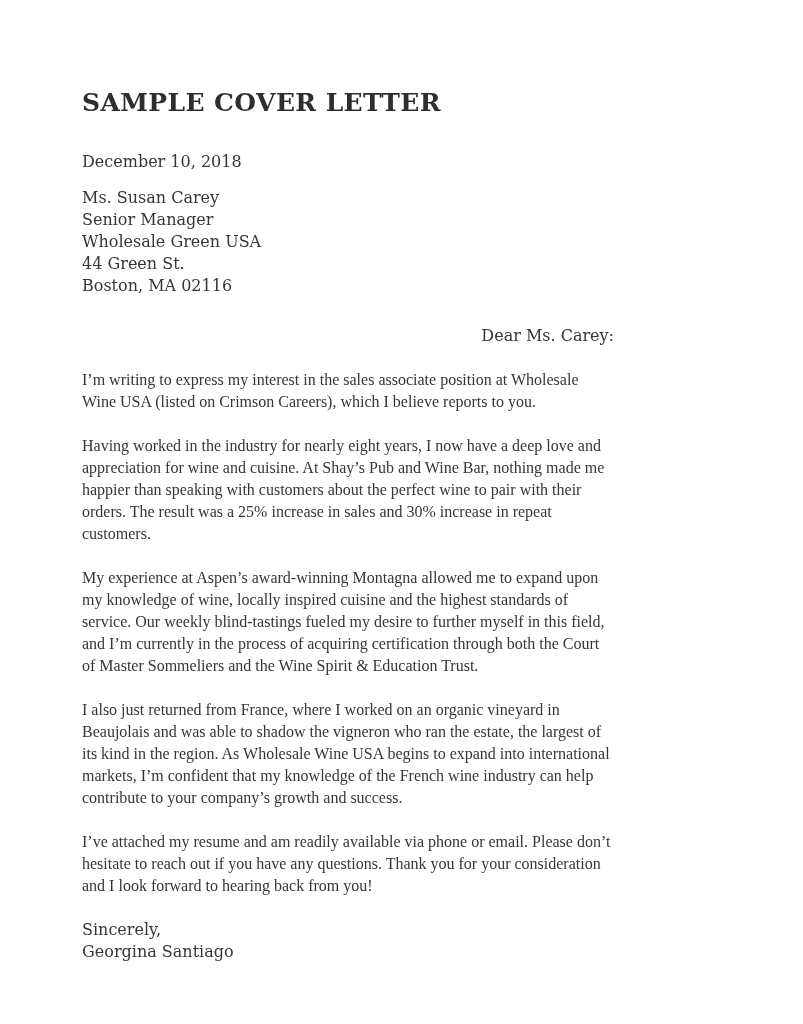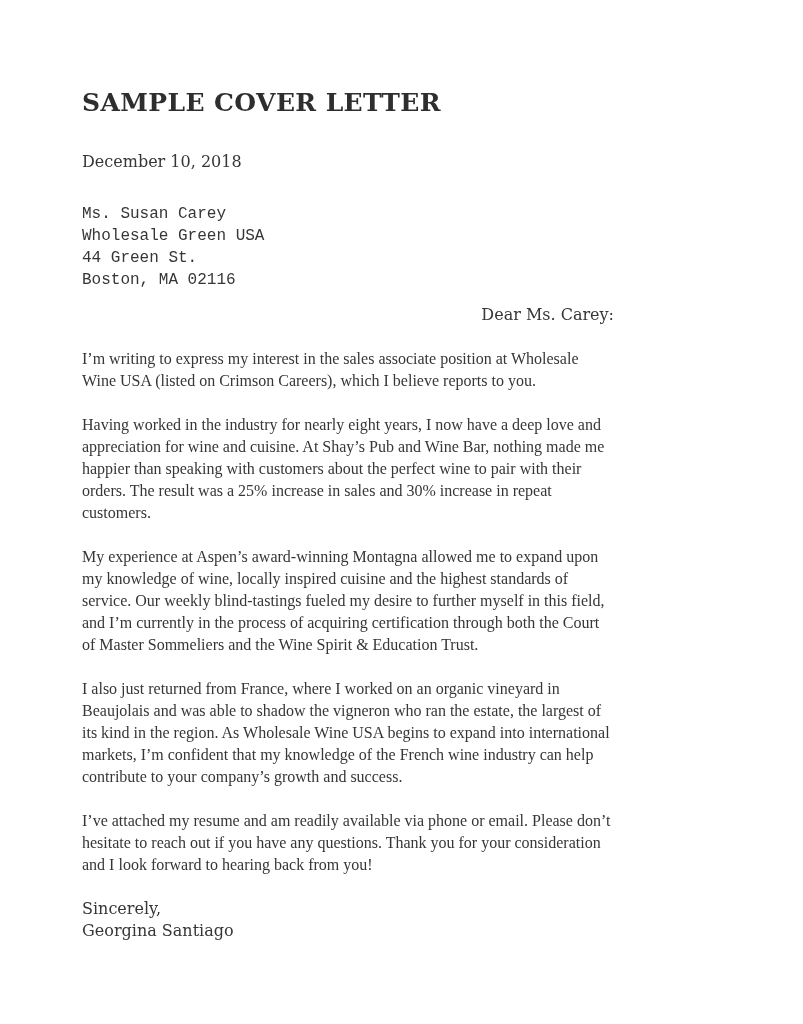--- a/index.html
+++ b/index.html
@@ -29,25 +29,24 @@
     margin: 0 0 33px 0;
     line-height: 1.2;
   }
   .line, .body-par {
     font-size: 16px;
     line-height: 22px;
     margin: 0;
     color: #363636;
   }
   .date-line {
-    margin-bottom: 30px;
+    margin-bottom: 14px;
   }
   .address-block {
-    margin-bottom: 13px;
-    font-family: Liberation Mono, monospace;
+    margin-bottom: 28px;
   }
   .salutation {
     margin-bottom: 22px;
     text-align: right;
   }
   .body-par {
     margin-bottom: 22px;
     max-width: 641px;
     font-family: Liberation Serif, serif;
   }
@@ -59,20 +58,21 @@
 <body>
 
 <div class="page">
 
   <h1 class="title">SAMPLE COVER LETTER</h1>
 
   <p class="line date-line">December 10, 2018</p>
 
   <div class="address-block">
     <p class="line">Ms. Susan Carey</p>
+    <p class="line">Senior Manager</p>
     <p class="line">Wholesale Green USA</p>
     <p class="line">44 Green St.</p>
     <p class="line">Boston, MA 02116</p>
   </div>
 
   <p class="line salutation">Dear Ms. Carey:</p>
 
   <p class="body-par">I’m writing to express my interest in the sales associate position at Wholesale Wine USA (listed on Crimson Careers), which I believe reports to you.</p>
 
   <p class="body-par">Having worked in the industry for nearly eight years, I now have a deep love and appreciation for wine and cuisine. At Shay’s Pub and Wine Bar, nothing made me happier than speaking with customers about the perfect wine to pair with their orders. The result was a 25% increase in sales and 30% increase in repeat customers.</p>

